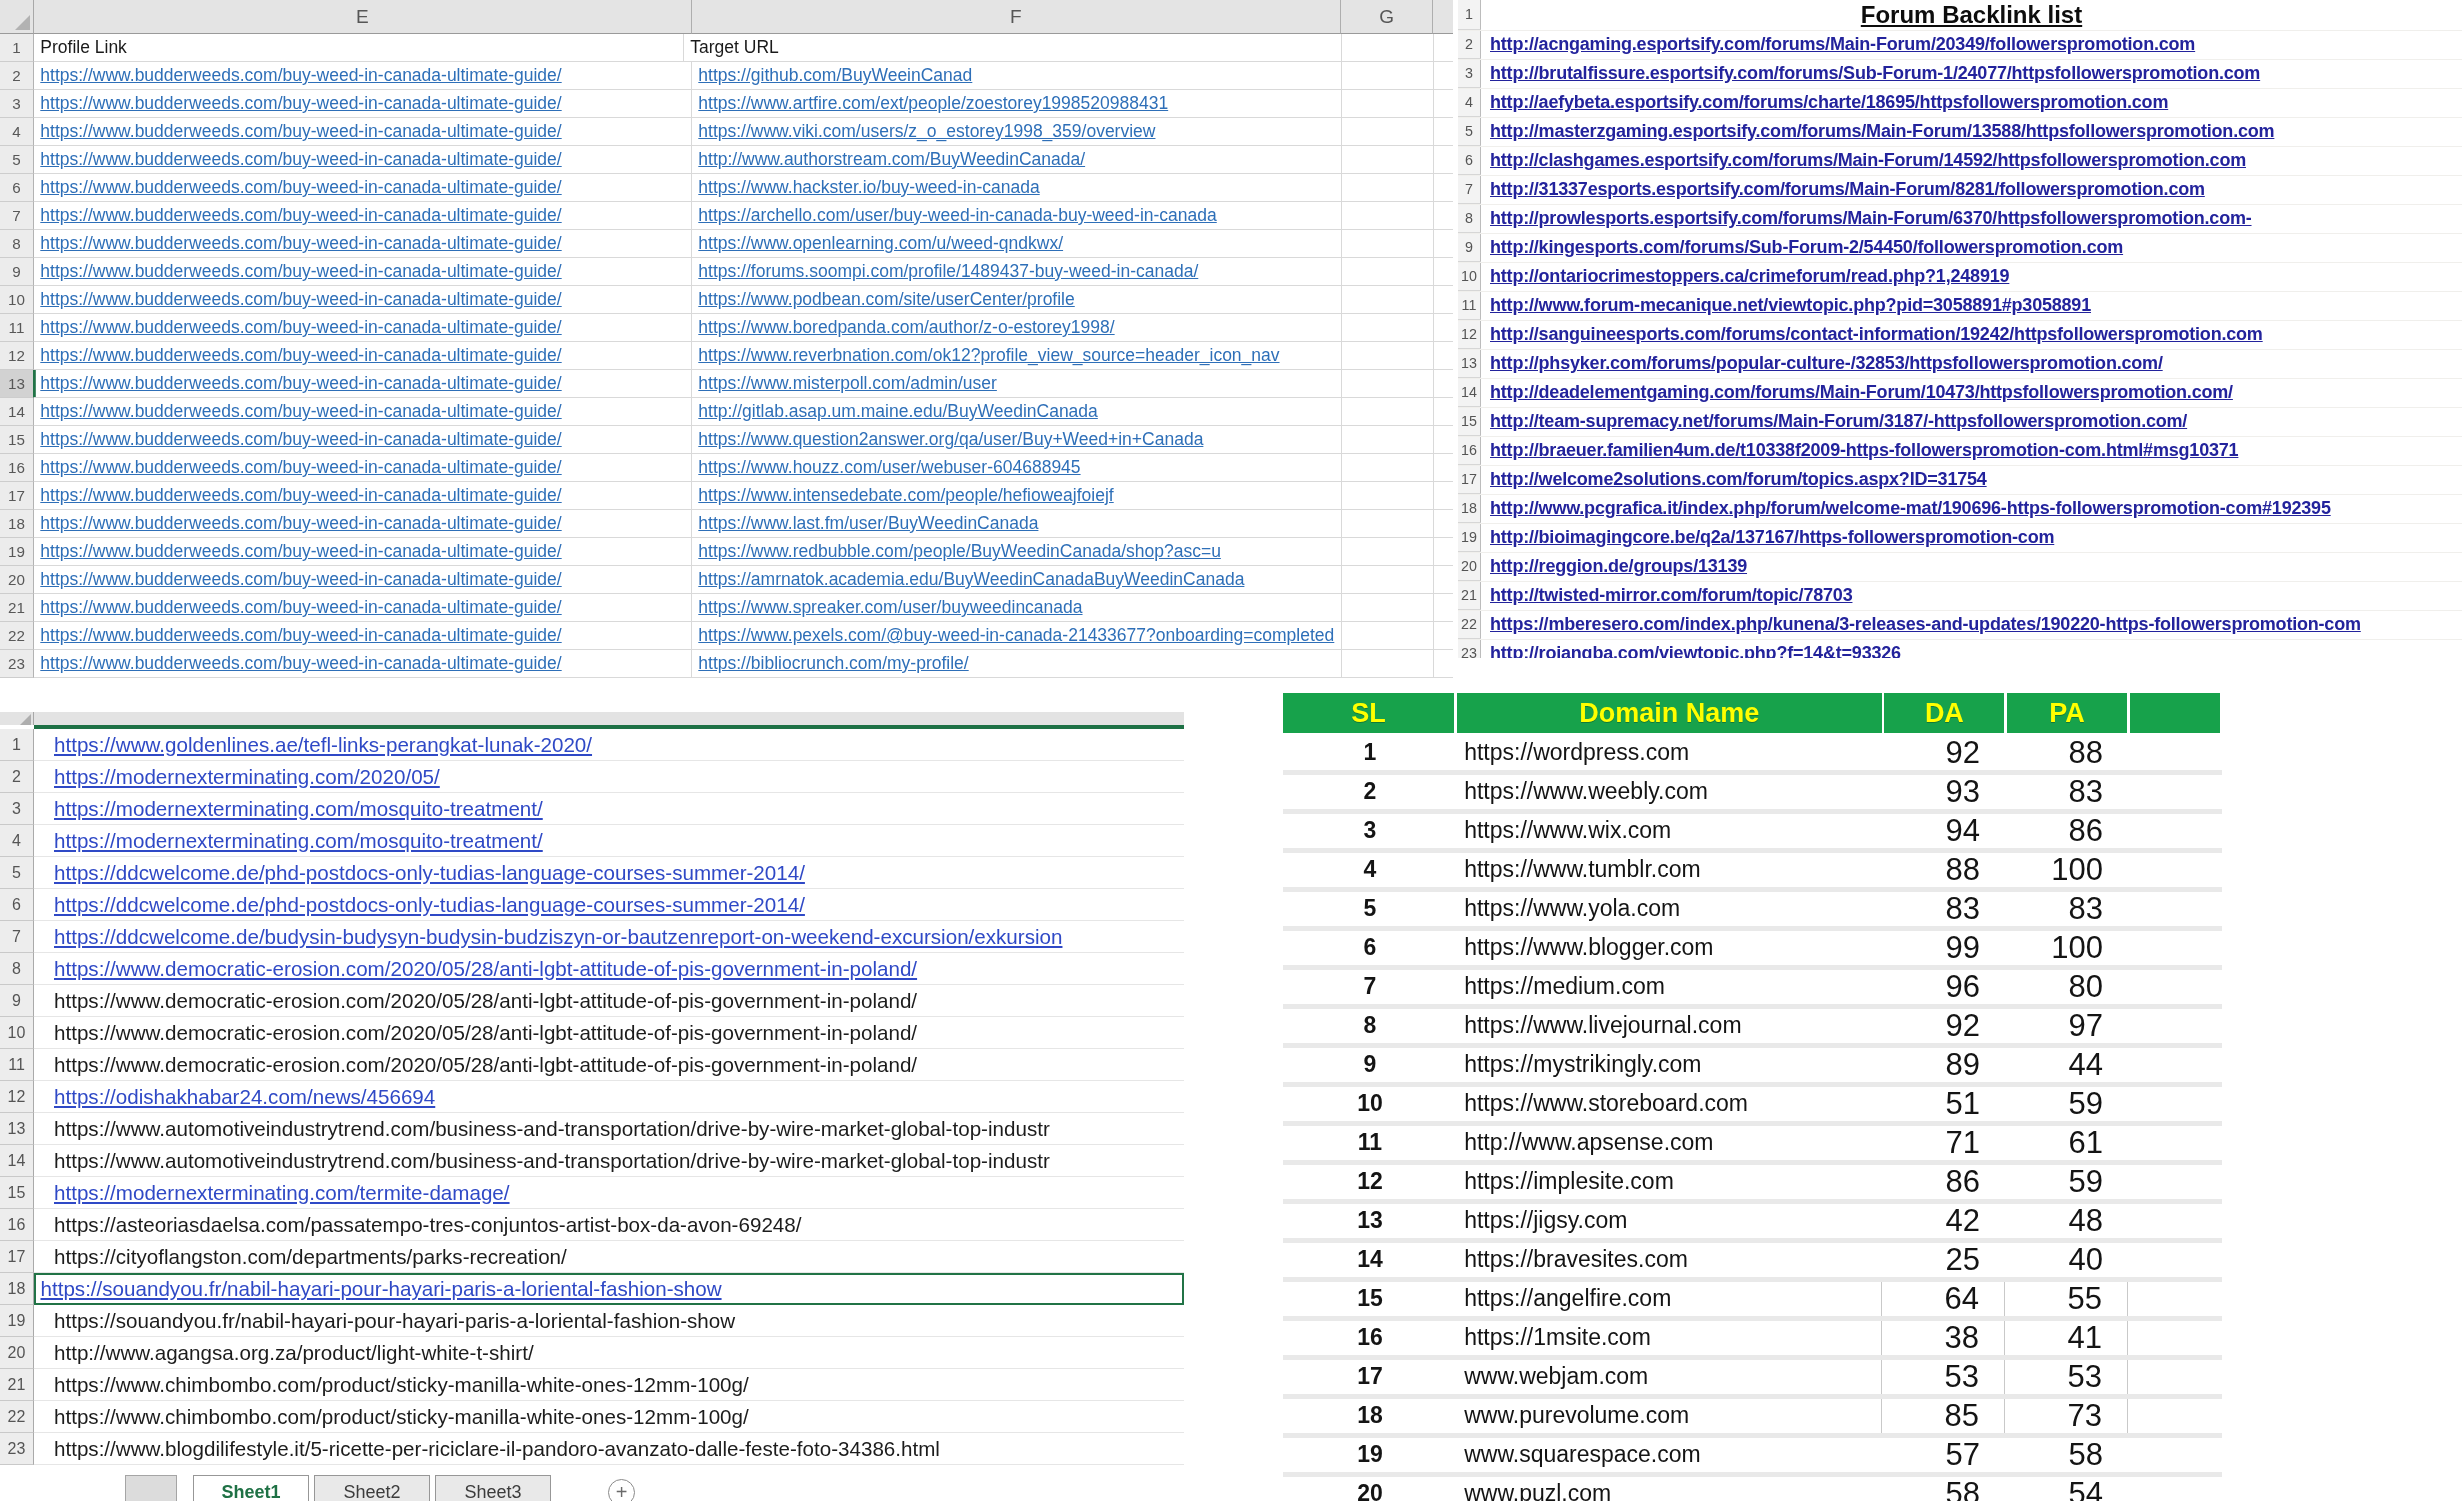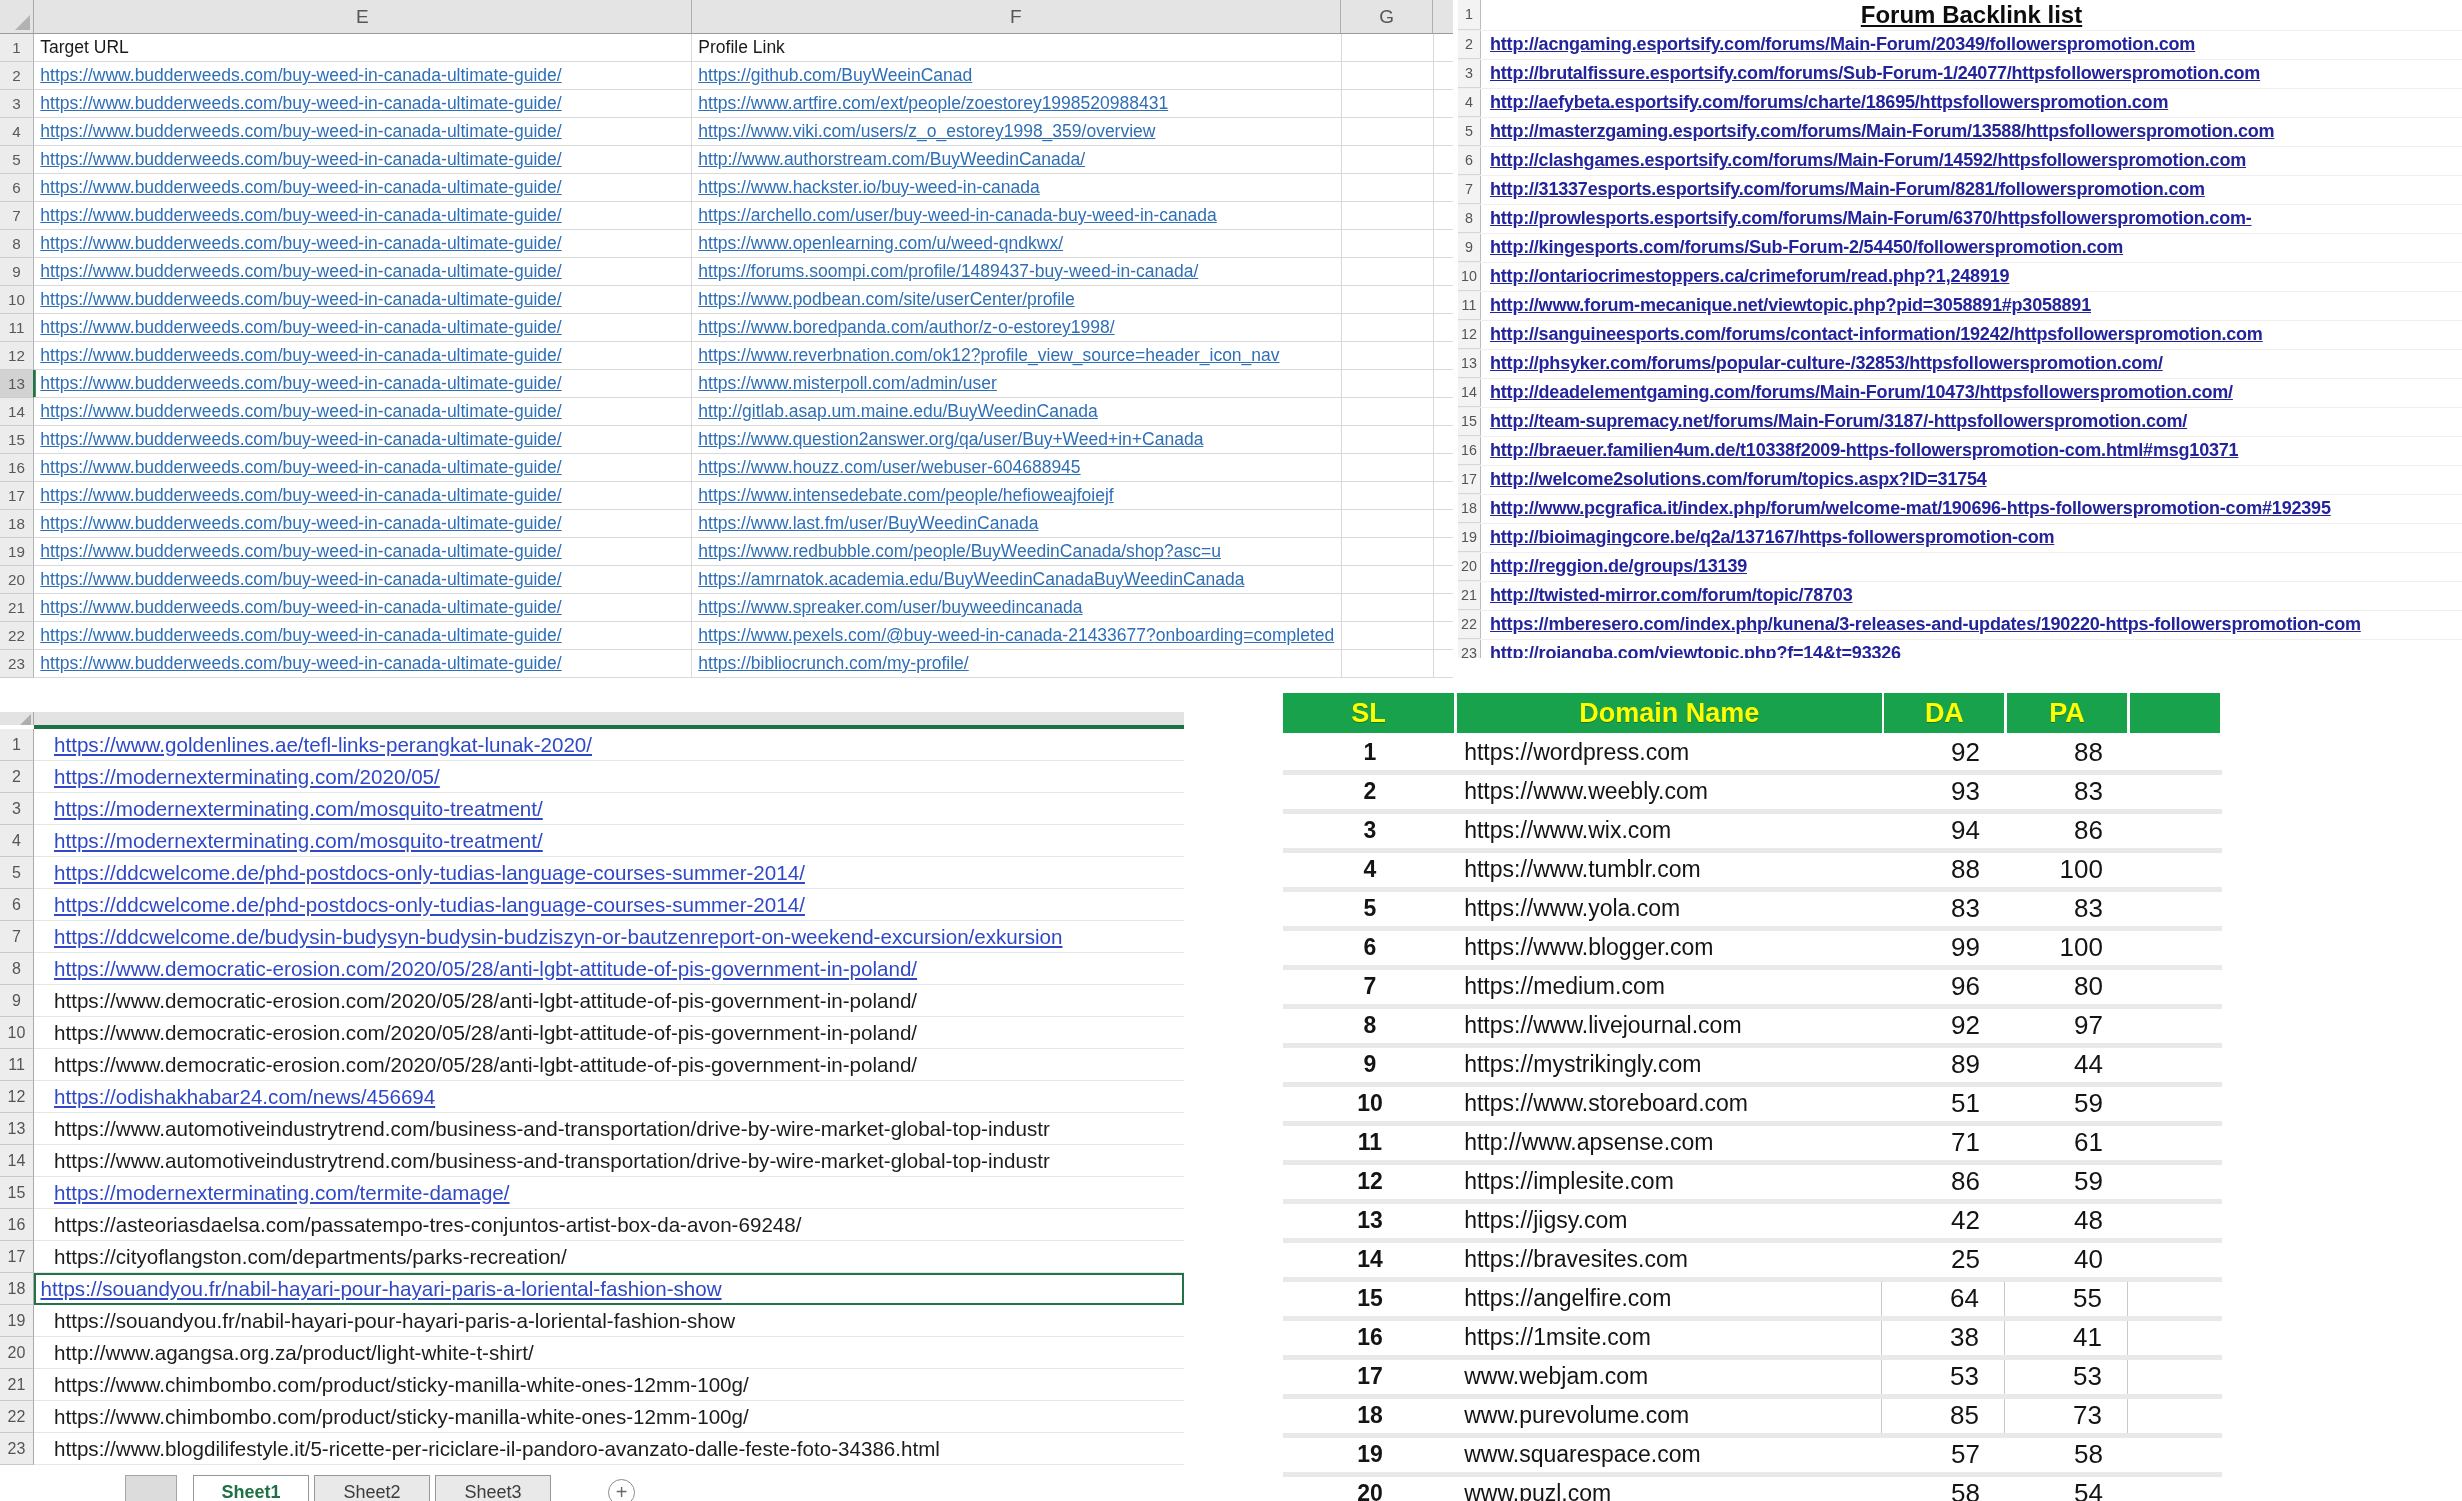--- a/index.html
+++ b/index.html
@@ -52,21 +52,21 @@
   .newsheet{position:absolute;left:608px;top:12.5px;width:27px;height:27px;border:1.8px solid #8a8a8a;border-radius:50%;color:#6a6a6a;font-size:20px;display:flex;align-items:center;justify-content:center;background:#fff}
 
   
   #panel-table{left:1283px;top:693px;width:939px;height:809px}
   .t-head{display:flex;height:40px;margin-bottom:2.7px}
   .t-h{background:#17a24b;color:#ffff00;font-weight:700;font-size:27px;display:flex;align-items:center;justify-content:center;margin-right:2.7px;flex:none;text-shadow:0 0.9px 0 rgba(0,0,0,0.25)}
   .h-sl{width:171px}.h-dom{width:425px}.h-da{width:120px}.h-pa{width:120px}.h-end{width:90px;margin-right:0}
   .t-row{display:flex;height:39px;border-bottom:5.4px solid #e9e9e9;color:#141414}
   .t-sl{width:174px;font-weight:700;font-size:23px;display:flex;align-items:center;justify-content:center;flex:none}
   .t-dom{width:425px;font-size:23px;display:flex;align-items:center;padding-left:7.2px;flex:none;white-space:nowrap;overflow:hidden}
-  .t-da,.t-pa{width:123px;font-size:26px;display:flex;align-items:center;justify-content:flex-end;padding-right:25px;flex:none}
+  .t-da,.t-pa{width:123px;font-size:31px;display:flex;align-items:center;justify-content:flex-end;padding-right:25px;flex:none}
   .t-row.bordered .t-dom{border-right:0.9px solid #c9c9c9}
   .t-row.bordered .t-da{border-right:0.9px solid #c9c9c9}
   .t-row.bordered .t-pa{border-right:0.9px solid #c9c9c9}
 </style>
 </head>
 <body>
 
 <div id="stage">
 
   <div class="panel" id="panel-topleft">
@@ -75,22 +75,22 @@
         <div class="tri"></div>
       </div>
       <div class="colhead ecol">E</div>
       <div class="colhead fcol">F</div>
       <div class="colhead gcol">G</div>
       <div class="colhead sliver2"></div>
     </div>
     <div>
         <div class="xl-row">
           <div class="gut">1</div>
+          <div class="cell fcell hdr">Profile Link</div>
           <div class="cell ecell hdr">Target URL</div>
-          <div class="cell fcell hdr">Profile Link</div>
           <div class="cell gcell"></div>
           <div class="cell sliver"></div>
         </div>
         <div class="xl-row">
           <div class="gut">2</div>
           <div class="cell ecell link">https://www.budderweeds.com/buy-weed-in-canada-ultimate-guide/</div>
           <div class="cell fcell link">https://github.com/BuyWeeinCanad</div>
           <div class="cell gcell"></div>
           <div class="cell sliver"></div>
         </div>

